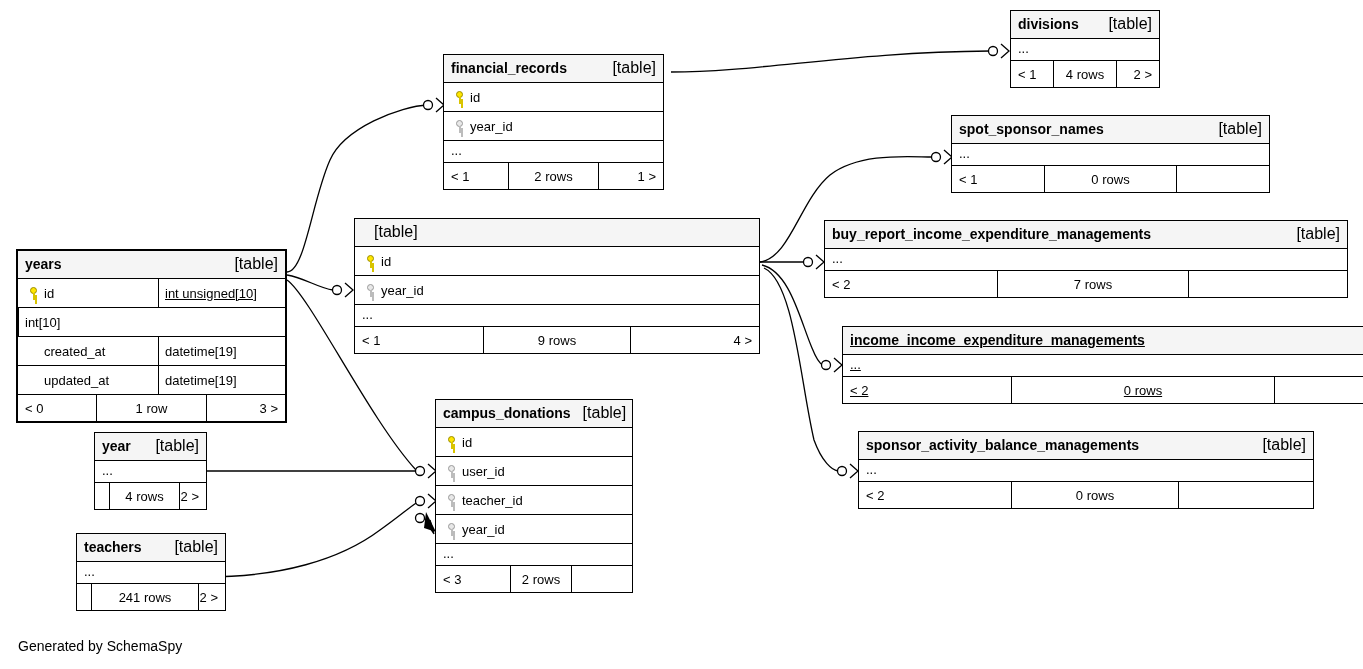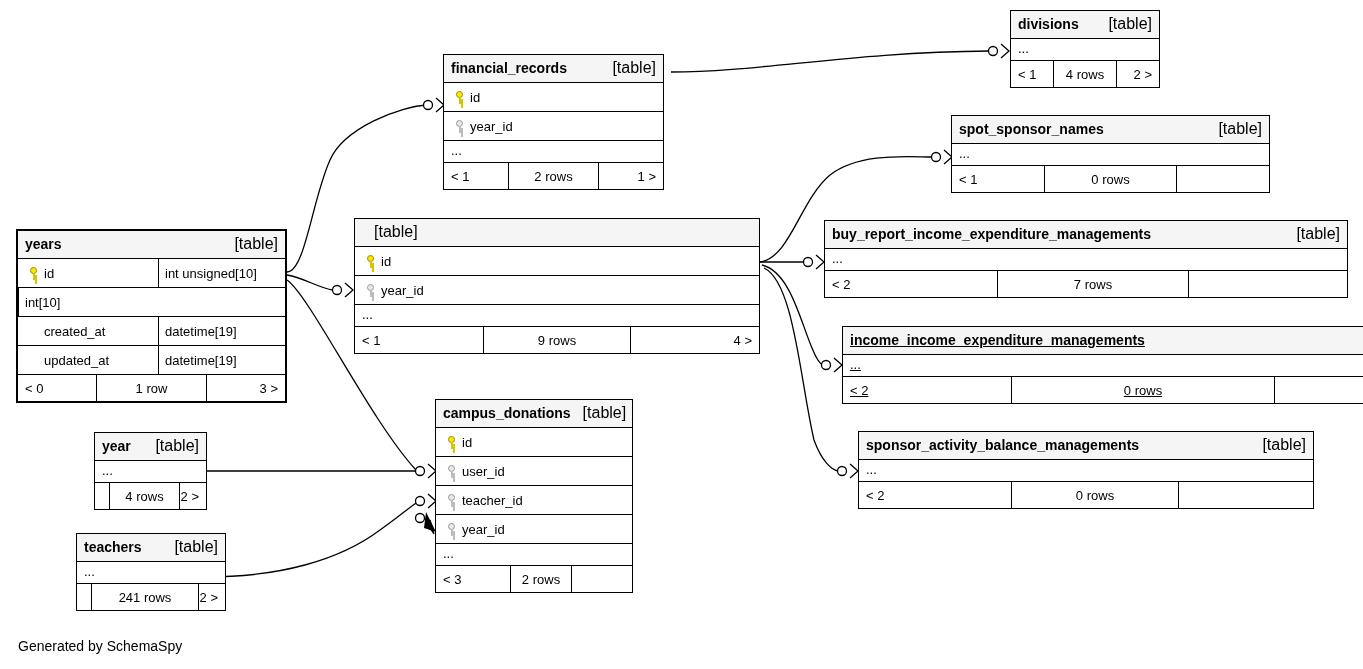--- a/index.html
+++ b/index.html
@@ -30,20 +30,21 @@
     pointer-events: none;
   }
   .table-box {
     position: absolute;
     border: 1px solid #000000;
     background: #ffffff;
     box-sizing: border-box;
   }
   .table-box.thick {
     border-width: 2px;
+    margin-top: 20px;
   }
   .tbl-header {
     display: flex;
     align-items: baseline;
     justify-content: space-between;
     padding: 4px 7px 5px 7px;
     background: #f5f5f5;
     border-bottom: 1px solid #000000;
     box-sizing: border-box;
   }
@@ -285,21 +286,21 @@
       <span class="tbl-name">years</span>
       <span class="tbl-tag">[table]</span>
     </div>
     <div class="tbl-row">
       <div class="col-cell" style="flex:0 0 140px;">
         <span class="key-slot">
             <span class="key-icon"></span>
           </span>
         <span>id</span>
       </div>
-      <div class="col-type" style="flex:1 1 auto;">int unsigned[10]</div>
+      <div class="col-type" style="flex:1 1 auto;text-decoration:underline;">int unsigned[10]</div>
     </div>
     <div class="tbl-row">
       <div class="col-type" style="flex:1 1 auto;">int[10]</div>
     </div>
     <div class="tbl-row">
       <div class="col-cell" style="flex:0 0 140px;">
         <span class="key-slot"></span>
         <span>created_at</span>
       </div>
       <div class="col-type" style="flex:1 1 auto;">datetime[19]</div>

